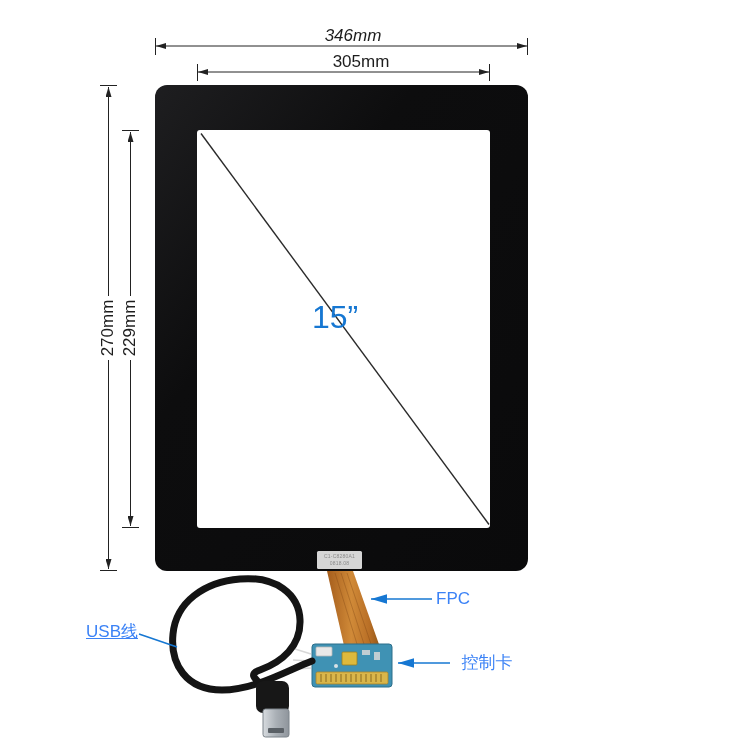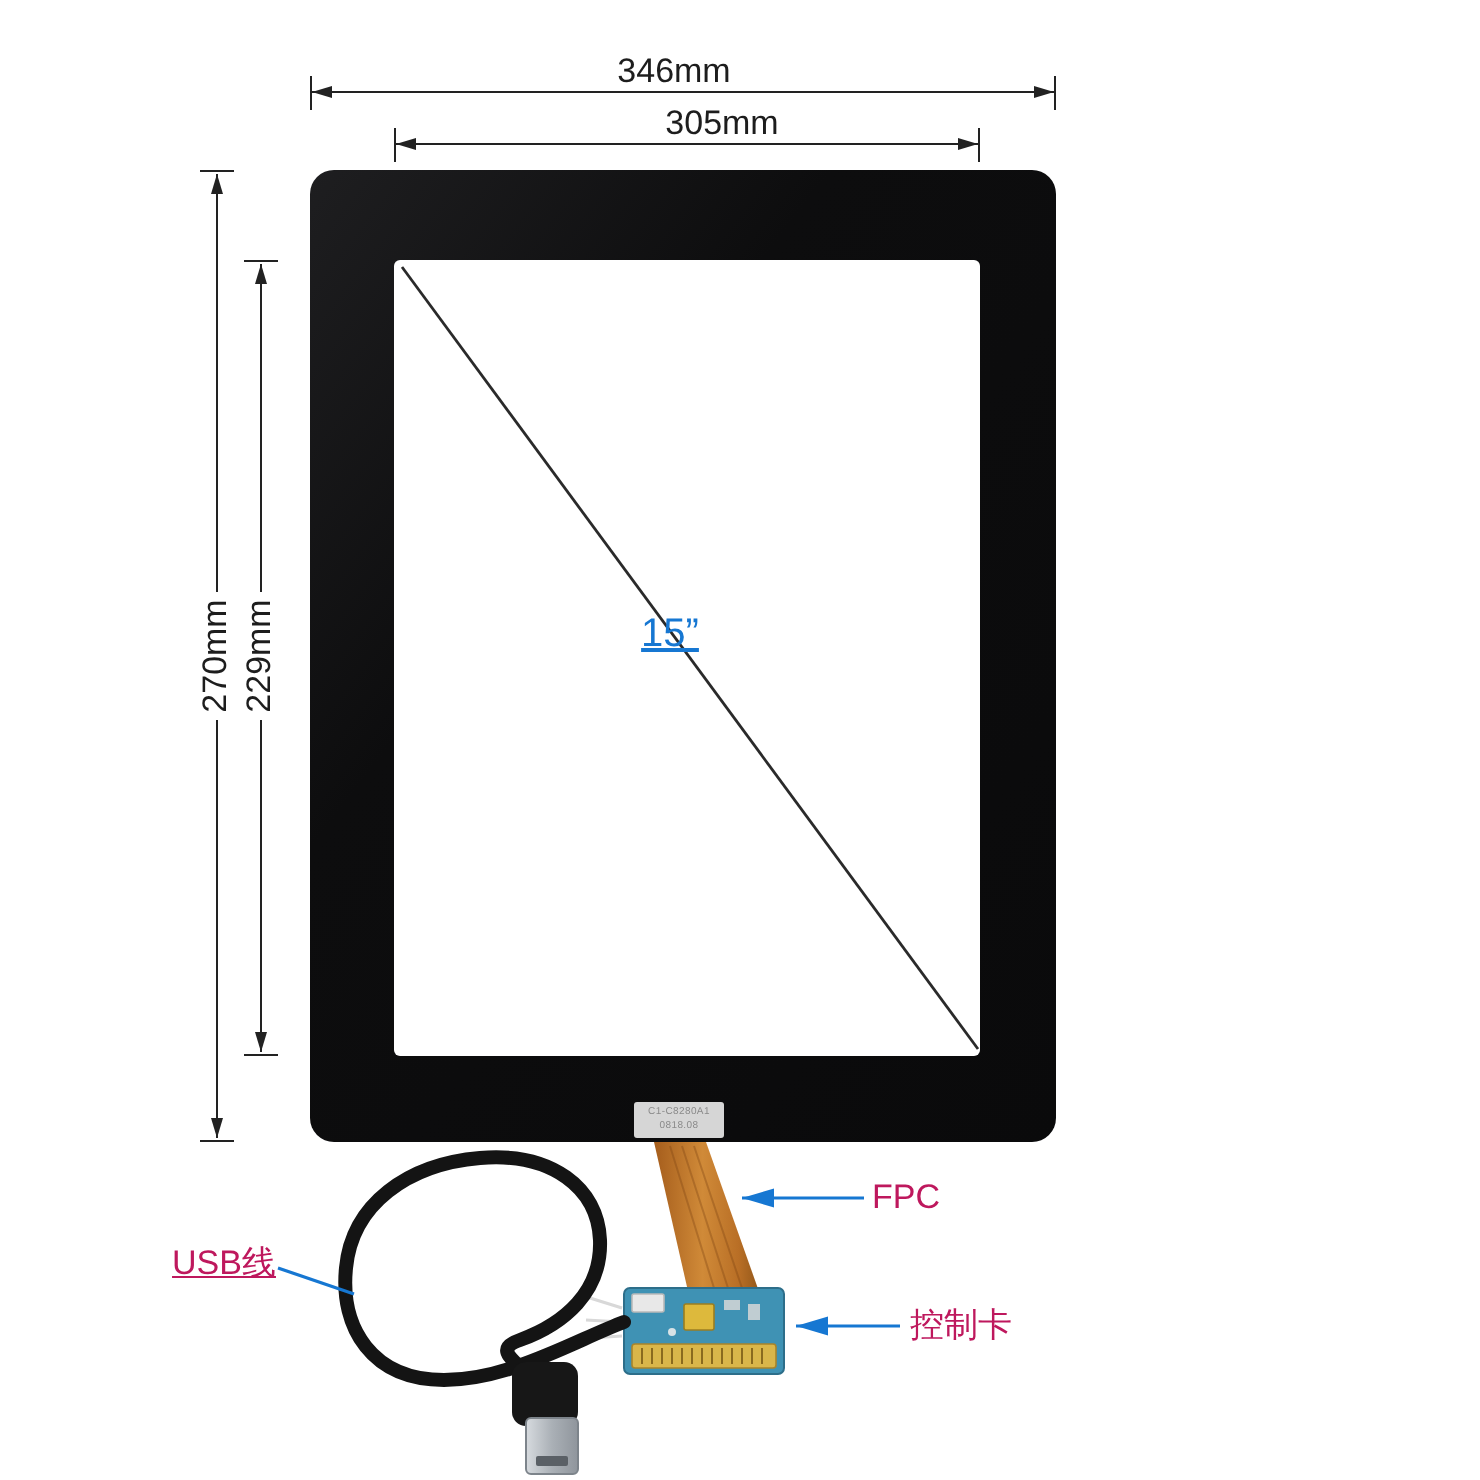--- a/index.html
+++ b/index.html
@@ -8,22 +8,22 @@
     font-family:"Liberation Sans","DejaVu Sans",sans-serif;overflow:hidden;
   }
   .art{position:absolute;left:0;top:0;}
   .lbl{
     position:absolute;color:#1d1d1d;font-size:17px;line-height:18px;
     text-align:center;white-space:nowrap;
   }
   .lbl.rot{
     transform:rotate(-90deg);background:#ffffff;width:64px;height:18px;
   }
-  .lbl.blue{color:#be185d;}
-  .lbl.diag{font-size:20px;line-height:26px;color:#1677d2;text-decoration:underline;}
+  .lbl.blue{color:#3b82f6;}
+  .lbl.diag{font-size:32px;line-height:26px;color:#1677d2;}
   .sticker-text{
     position:absolute;font-size:5px;line-height:7px;color:#8a8a8a;
     text-align:center;letter-spacing:.2px;
   }
 </style>
 </head>
 <body>
 
 <div class="canvas">
 
@@ -113,34 +113,34 @@
       <line x1="130.5" y1="132" x2="130.5" y2="526" marker-start="url(#dimArr)" marker-end="url(#dimArr)"></line>
       <line x1="122" y1="130.5" x2="139" y2="130.5"></line>
       <line x1="122" y1="527.5" x2="139" y2="527.5"></line>
     </g>
 
     <line x1="371" y1="599" x2="432" y2="599" stroke="#1677d2" stroke-width="1.6" marker-start="url(#blueArr)"></line>
     <line x1="398" y1="663" x2="450" y2="663" stroke="#1677d2" stroke-width="1.6" marker-start="url(#blueArr)"></line>
     <line x1="139" y1="634" x2="177" y2="647" stroke="#1677d2" stroke-width="1.6"></line>
   </svg>
 
-  <div class="lbl" style="left:292px;top:27px;width:90px;">346mm</div>
+  <div class="lbl" style="left:308px;top:27px;width:90px;font-style:italic;">346mm</div>
 
   <div class="lbl" style="left:316px;top:53px;width:90px;">305mm</div>
 
   <div class="lbl rot" style="left:76px;top:319px;">270mm</div>
 
   <div class="lbl rot" style="left:98px;top:319px;">229mm</div>
 
   <div class="lbl diag" style="left:300px;top:304px;width:70px;">15”</div>
 
   <div class="lbl blue" style="left:80px;top:623px;width:64px;text-decoration:underline;">USB线</div>
 
   <div class="lbl blue" style="left:436px;top:590px;width:50px;text-align:left;">FPC</div>
 
-  <div class="lbl blue" style="left:455px;top:654px;width:64px;text-align:left;">控制卡</div>
+  <div class="lbl blue" style="left:455px;top:654px;width:64px;text-align:center;">控制卡</div>
 
   <div class="sticker-text" style="left:317px;top:553px;width:45px;">
     <span style="display:block">C1-C8280A1</span>
     <span style="display:block">0818.08</span>
   </div>
 
 </div>
 
 </body></html>

